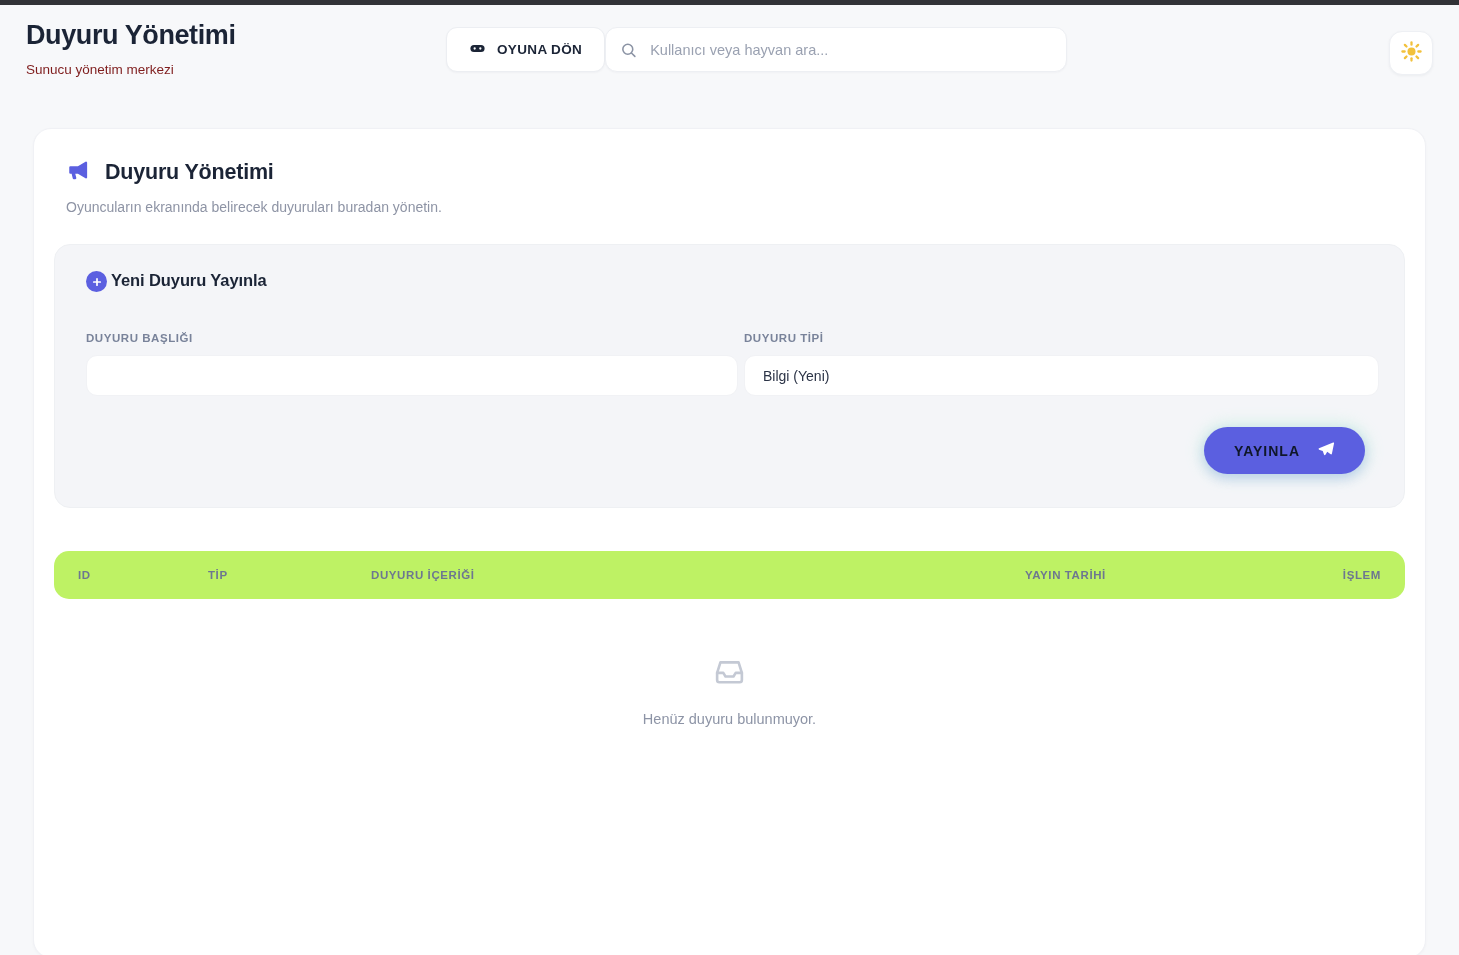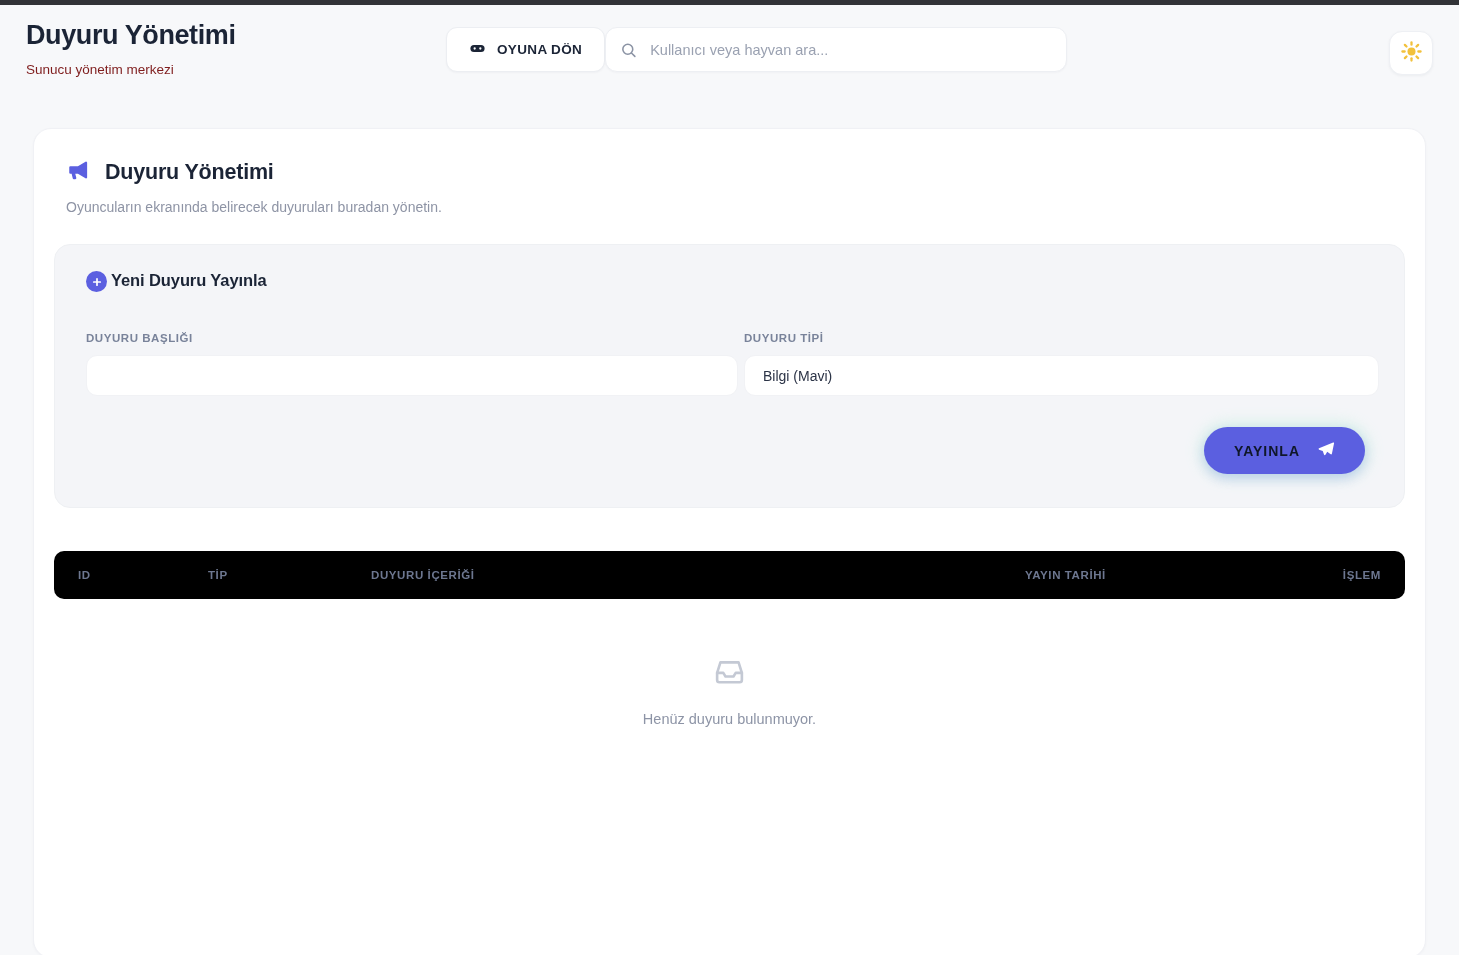--- a/index.html
+++ b/index.html
@@ -272,22 +272,22 @@
     font-weight: 700;
     letter-spacing: 1px;
   }
 
   
   .table-wrap { margin-top: 43px; }
   .table-head-row {
     display: flex;
     align-items: center;
     height: 48px;
-    background: #000000;
-    border-radius: 10px;
+    background: #bef264;
+    border-radius: 15px;
     padding: 0 24px;
   }
   .th {
     font-size: 11.5px;
     font-weight: 700;
     letter-spacing: 0.6px;
     color: #6d7790;
     text-transform: uppercase;
   }
   .th-id      { flex: 0 0 130px; }
@@ -390,21 +390,21 @@
     </div>
 
     <div class="two-col">
       <div class="col-left">
         <div class="field-label">DUYURU BAŞLIĞI</div>
         <input class="text-input" type="text" placeholder="" style="">
       </div>
       <div class="col-right">
         <div class="field-label">DUYURU TİPİ</div>
         <div class="select-input">
-          <span>Bilgi (Mavi)</span>
+          <span>Bilgi (Yeni)</span>
         </div>
       </div>
     </div>
 
 
     <div class="submit-row">
       <button class="publish-btn">
         <span class="label">YAYINLA</span>
         <span>
           <svg width="18" height="18" viewBox="0 0 24 24" fill="#ffffff">

